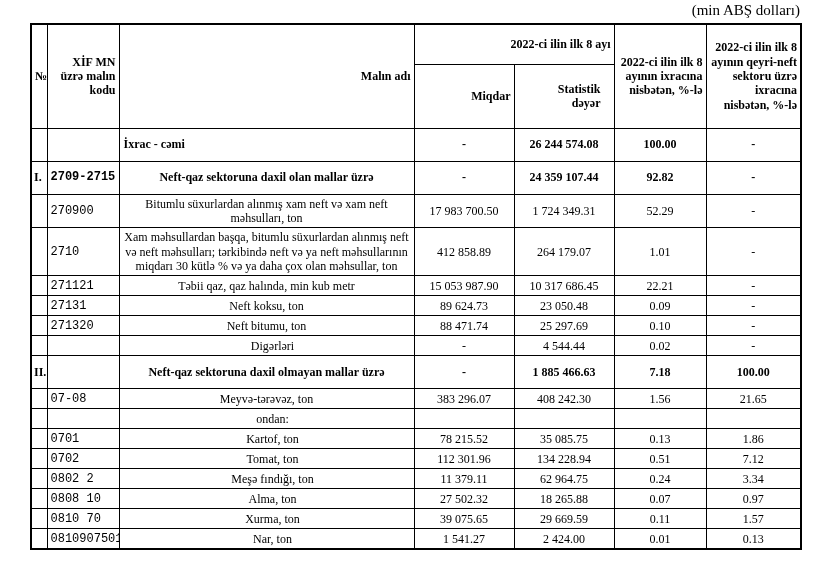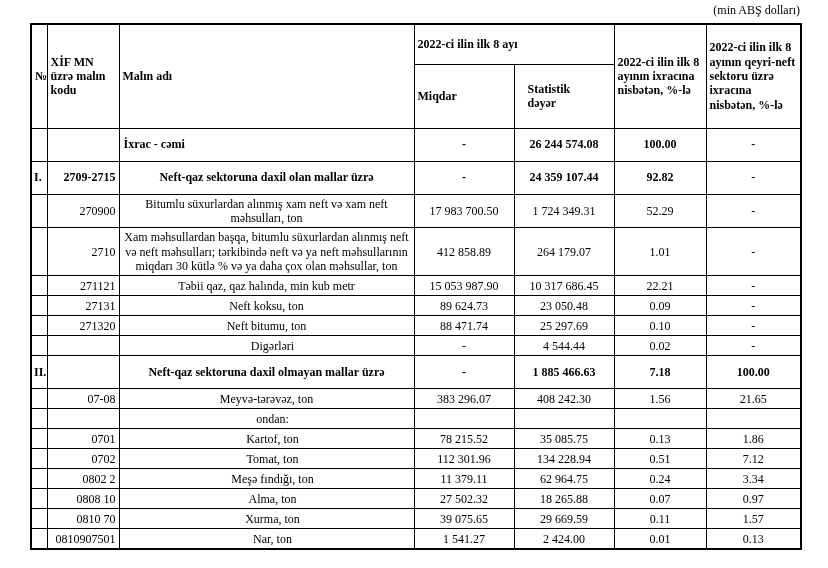--- a/index.html
+++ b/index.html
@@ -11,53 +11,53 @@
     height: 568px;
     font-family: "Liberation Serif", "DejaVu Serif", serif;
     color: #000;
     overflow: hidden;
   }
   .page {
     padding: 3px 28px 2px 30px;
   }
   .unit-note {
     text-align: right;
-    font-size: 12px;
+    font-size: 15px;
     line-height: 15px;
     margin-bottom: 5px;
   }
   table.export-table {
     border-collapse: collapse;
     table-layout: fixed;
     width: 770px;
     border: 2px solid #000;
   }
   th, td {
     border: 1px solid #000;
     font-size: 12px;
     line-height: 1.2;
     vertical-align: middle;
     padding: 1px 3px;
     overflow: hidden;
   }
   thead th {
     font-weight: bold;
-    text-align: left;
+    text-align: right;
     vertical-align: middle;
   }
   thead tr.tier1 { height: 40px; }
   thead tr.tier2 { height: 64px; }
   th.th-value { padding: 16px 13px; }
 
   tbody tr { height: 20px; }
   tbody tr.tall { height: 33px; }
   tbody tr.bold td { font-weight: bold; }
 
   td.col-no   { text-align: left; padding: 1px 2px; }
-  td.col-code { text-align: right; padding: 1px 3px; }
+  td.col-code { text-align: left; padding: 1px 3px; font-family: Liberation Mono, monospace; }
   td.col-name { text-align: center; padding: 2px 4px; }
   td.col-name.indent { padding-left: 16px; }
   td.col-name.center { text-align: left; }
   td.col-qty, td.col-value, td.col-pct_total, td.col-pct_nonoil {
     text-align: center;
     padding: 1px 4px;
   }
 
   col.c-no        { width: 16px; }
   col.c-code      { width: 72px; }

